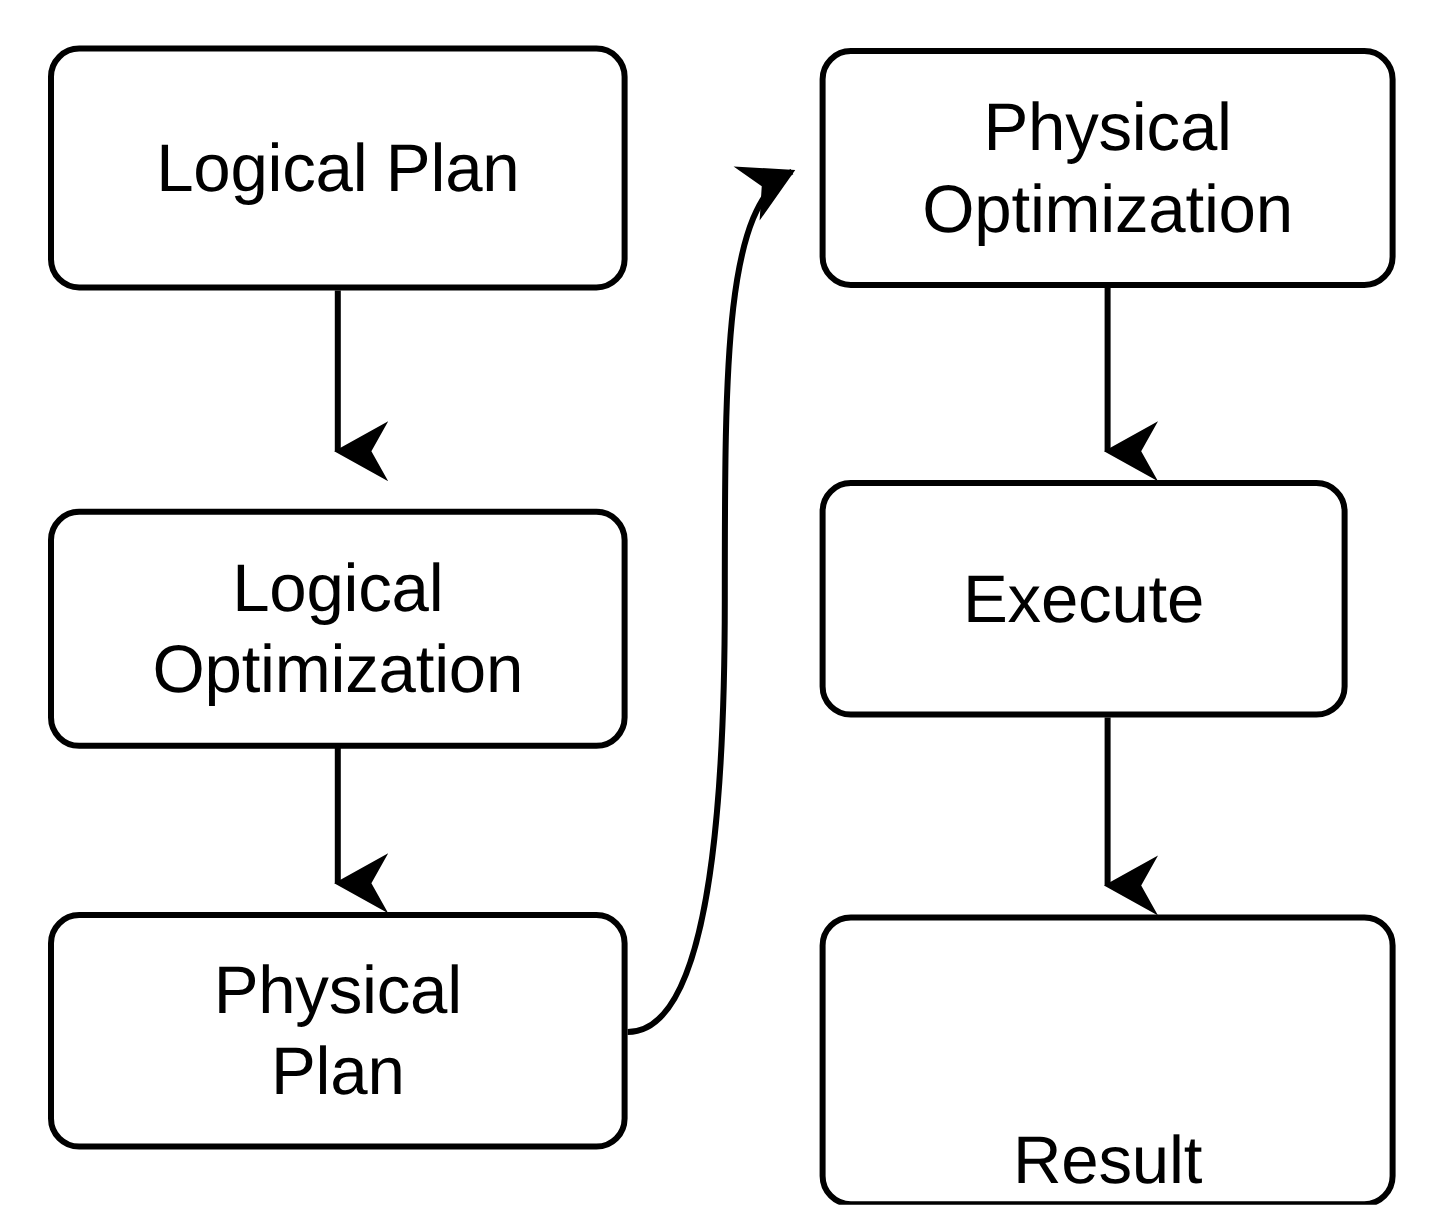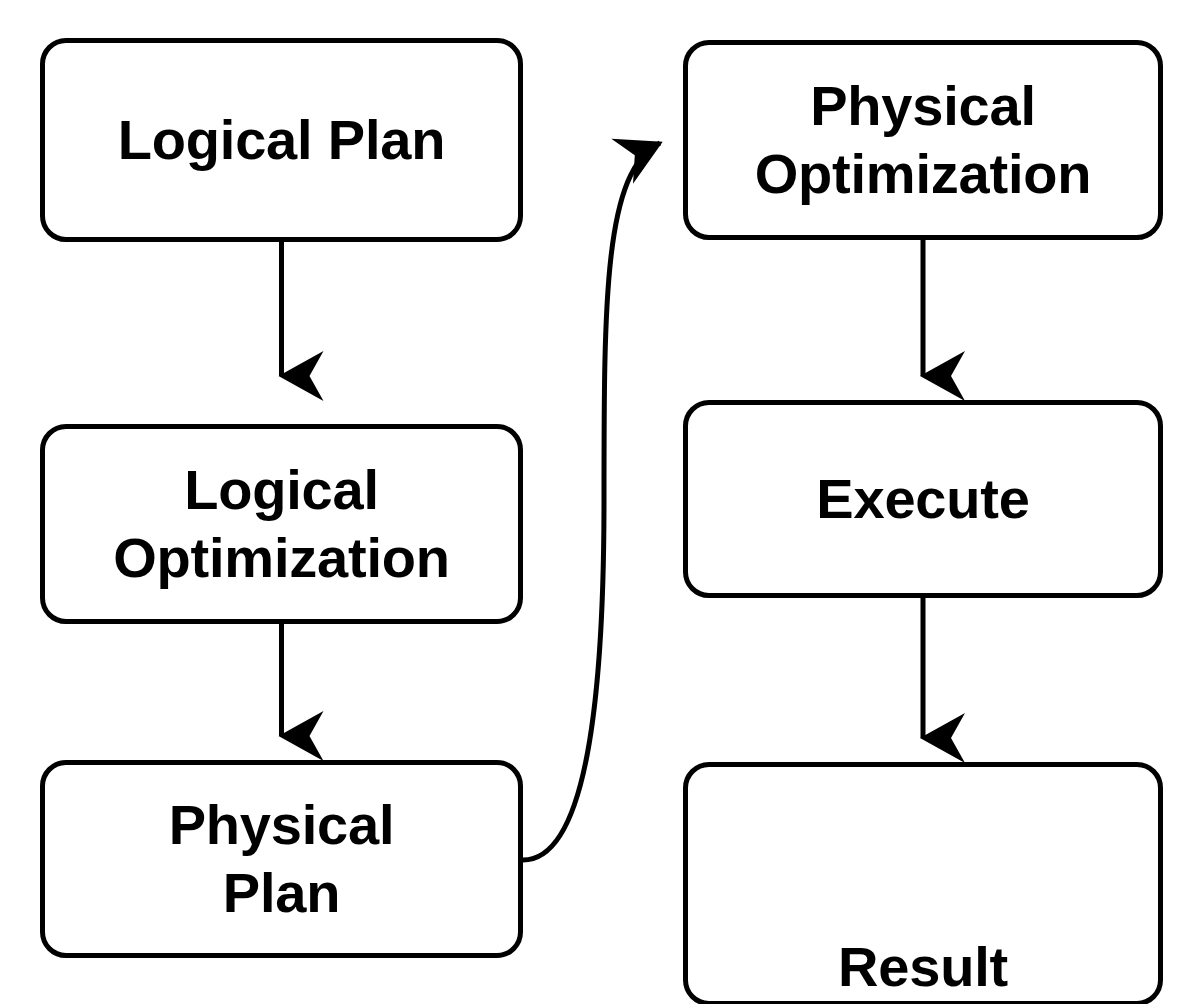--- a/index.html
+++ b/index.html
@@ -11,21 +11,20 @@
     width: 1204px;
     height: 1004px;
     font-family: "Liberation Sans", sans-serif;
     overflow: hidden;
   }
   #diagram-root {
     position: relative;
     width: 1204px;
     height: 1004px;
     background: #ffffff;
-    font-weight: bold;
   }
   #edge-layer {
     position: absolute;
     left: 0;
     top: 0;
     width: 1204px;
     height: 1004px;
     pointer-events: none;
   }
   .node {
@@ -88,21 +87,21 @@
   <div class="node" id="node-physical-plan" style="left:40px; top:760px; width:483px; height:198px;">
     <span class="node-label">Physical
 Plan</span>
   </div>
 
   <div class="node" id="node-physical-optimization" style="left:683px; top:40px; width:480px; height:200px;">
     <span class="node-label">Physical
 Optimization</span>
   </div>
 
-  <div class="node" id="node-execute" style="left:683px; top:400px; width:480px; height:198px;">
+  <div class="node" id="node-execute" style="left:683px; top:400px; width:440px; height:198px;">
     <span class="node-label">Execute</span>
   </div>
 
   <div class="node" id="node-result" style="left:683px; top:762px; width:480px; height:244px;align-items:flex-end;">
     <span class="node-label">Result</span>
   </div>
 
 </div>
 
 </body></html>

